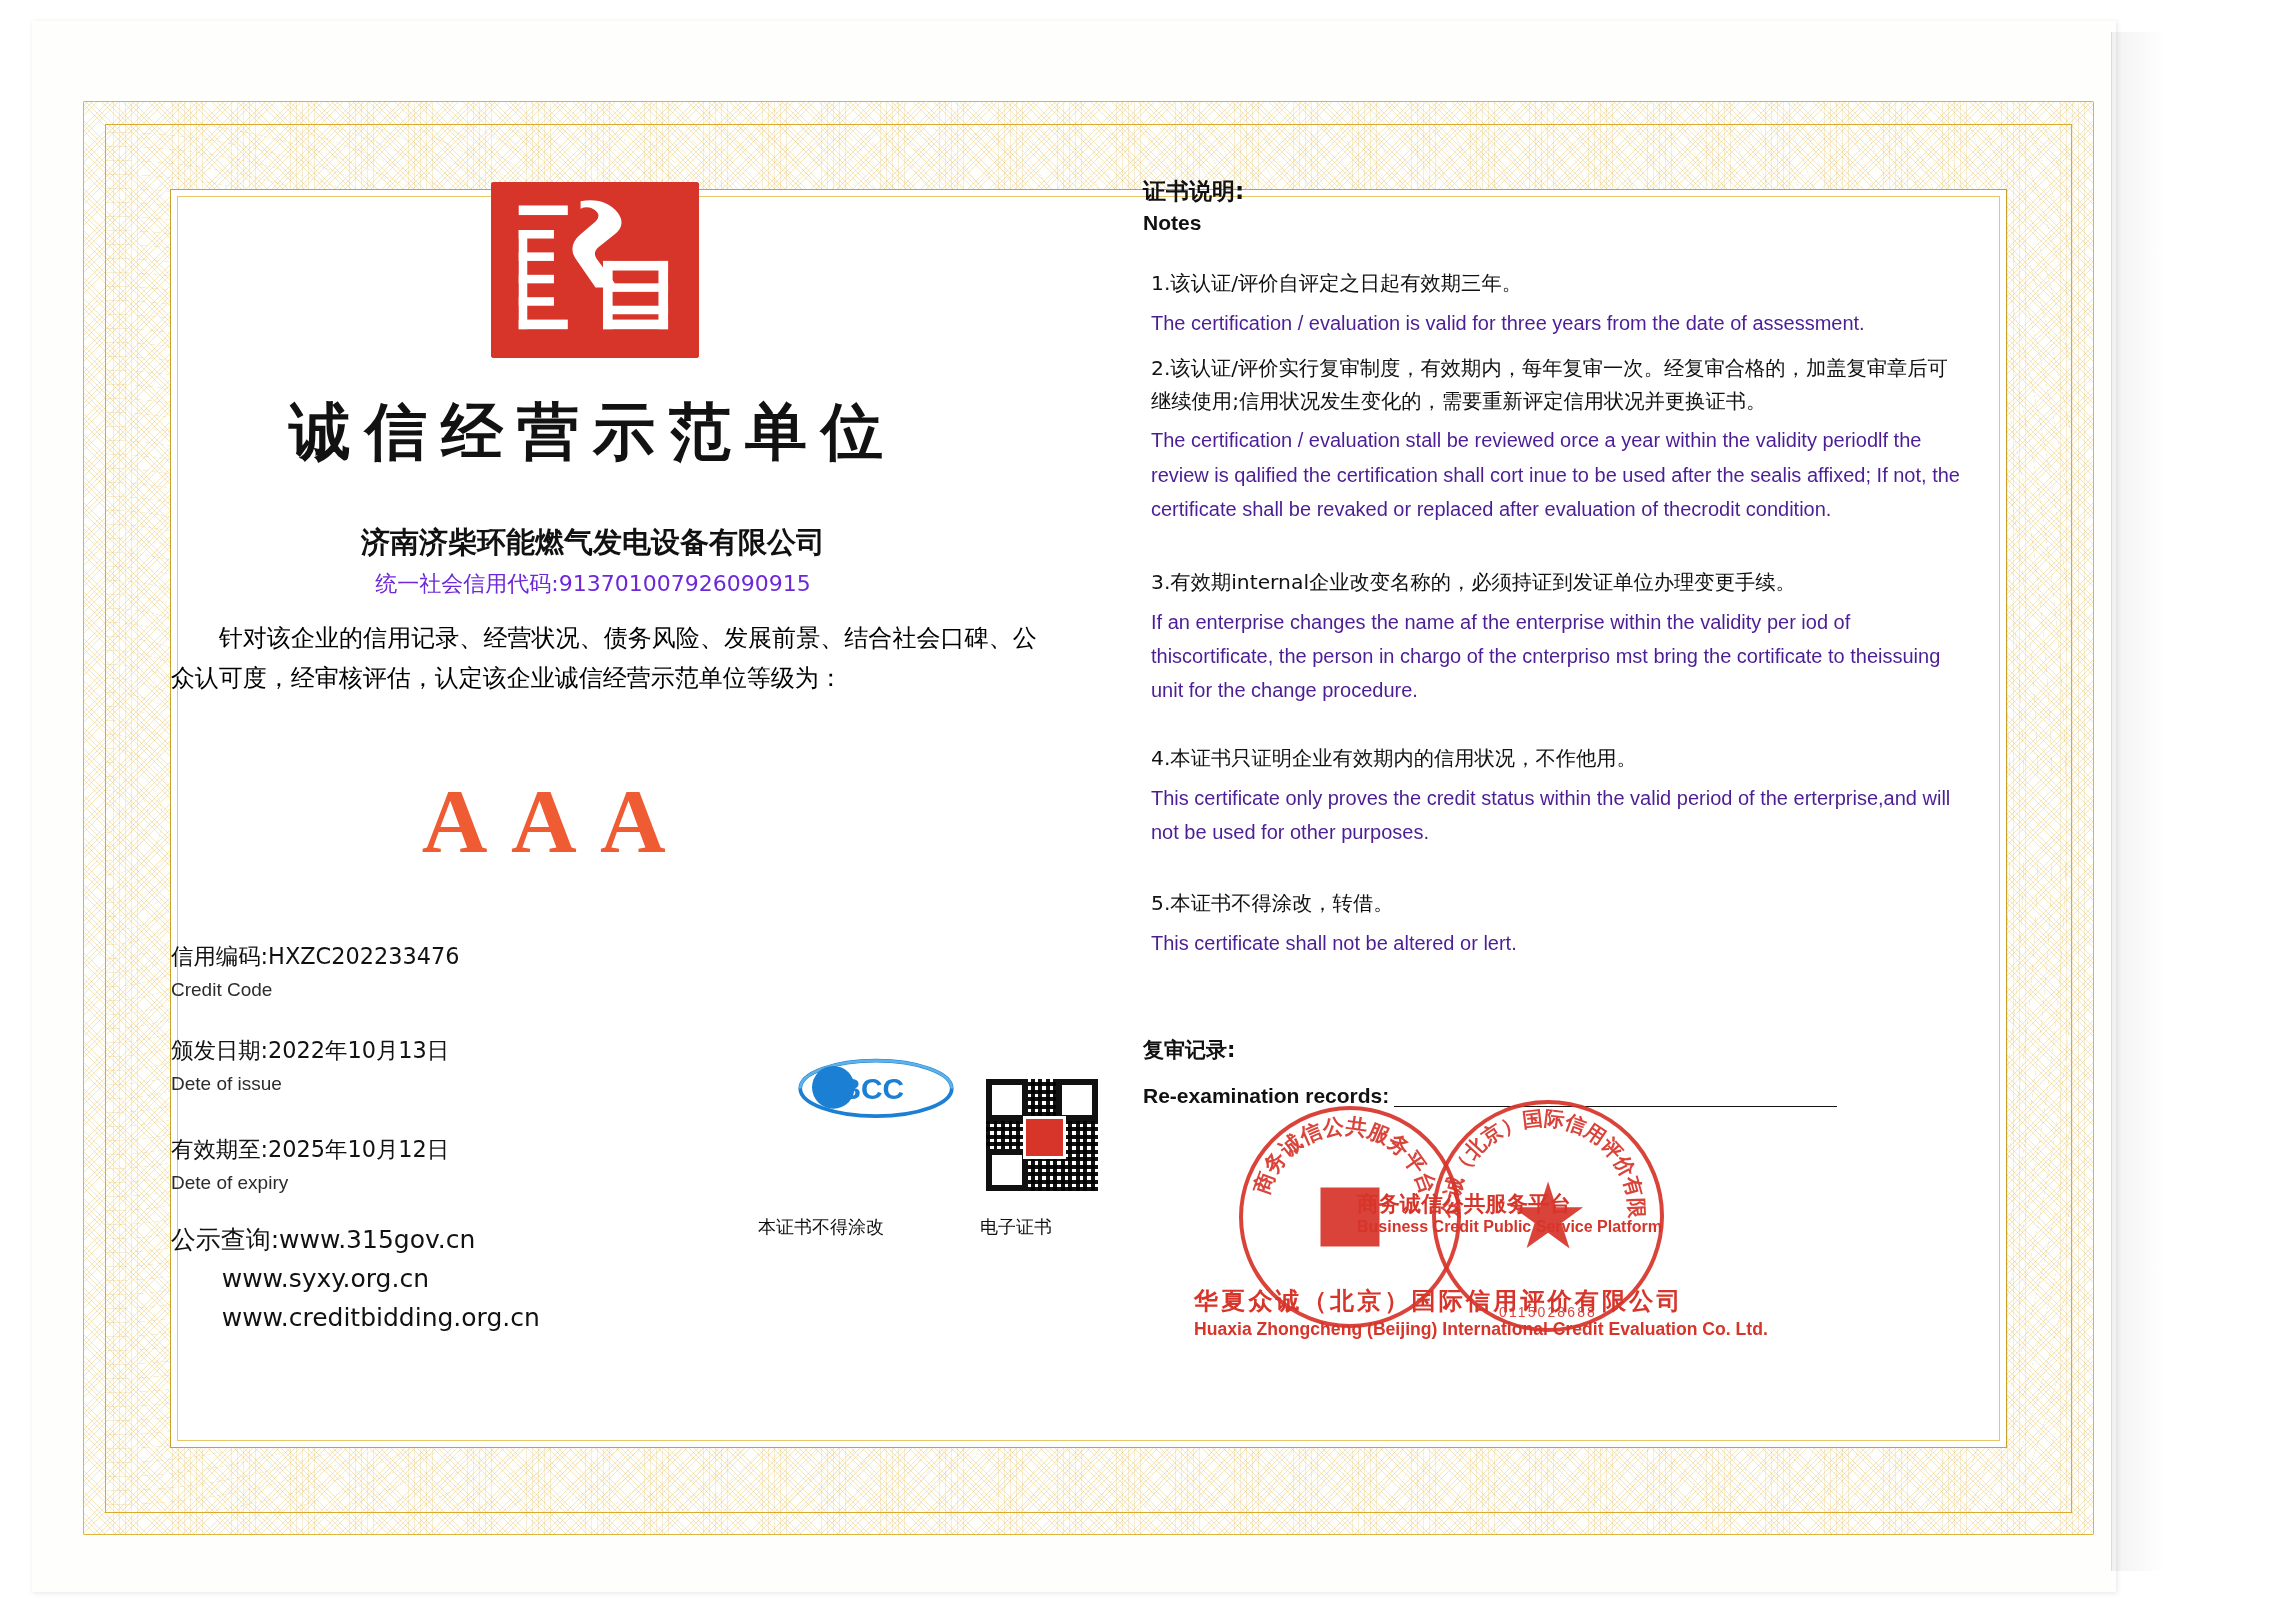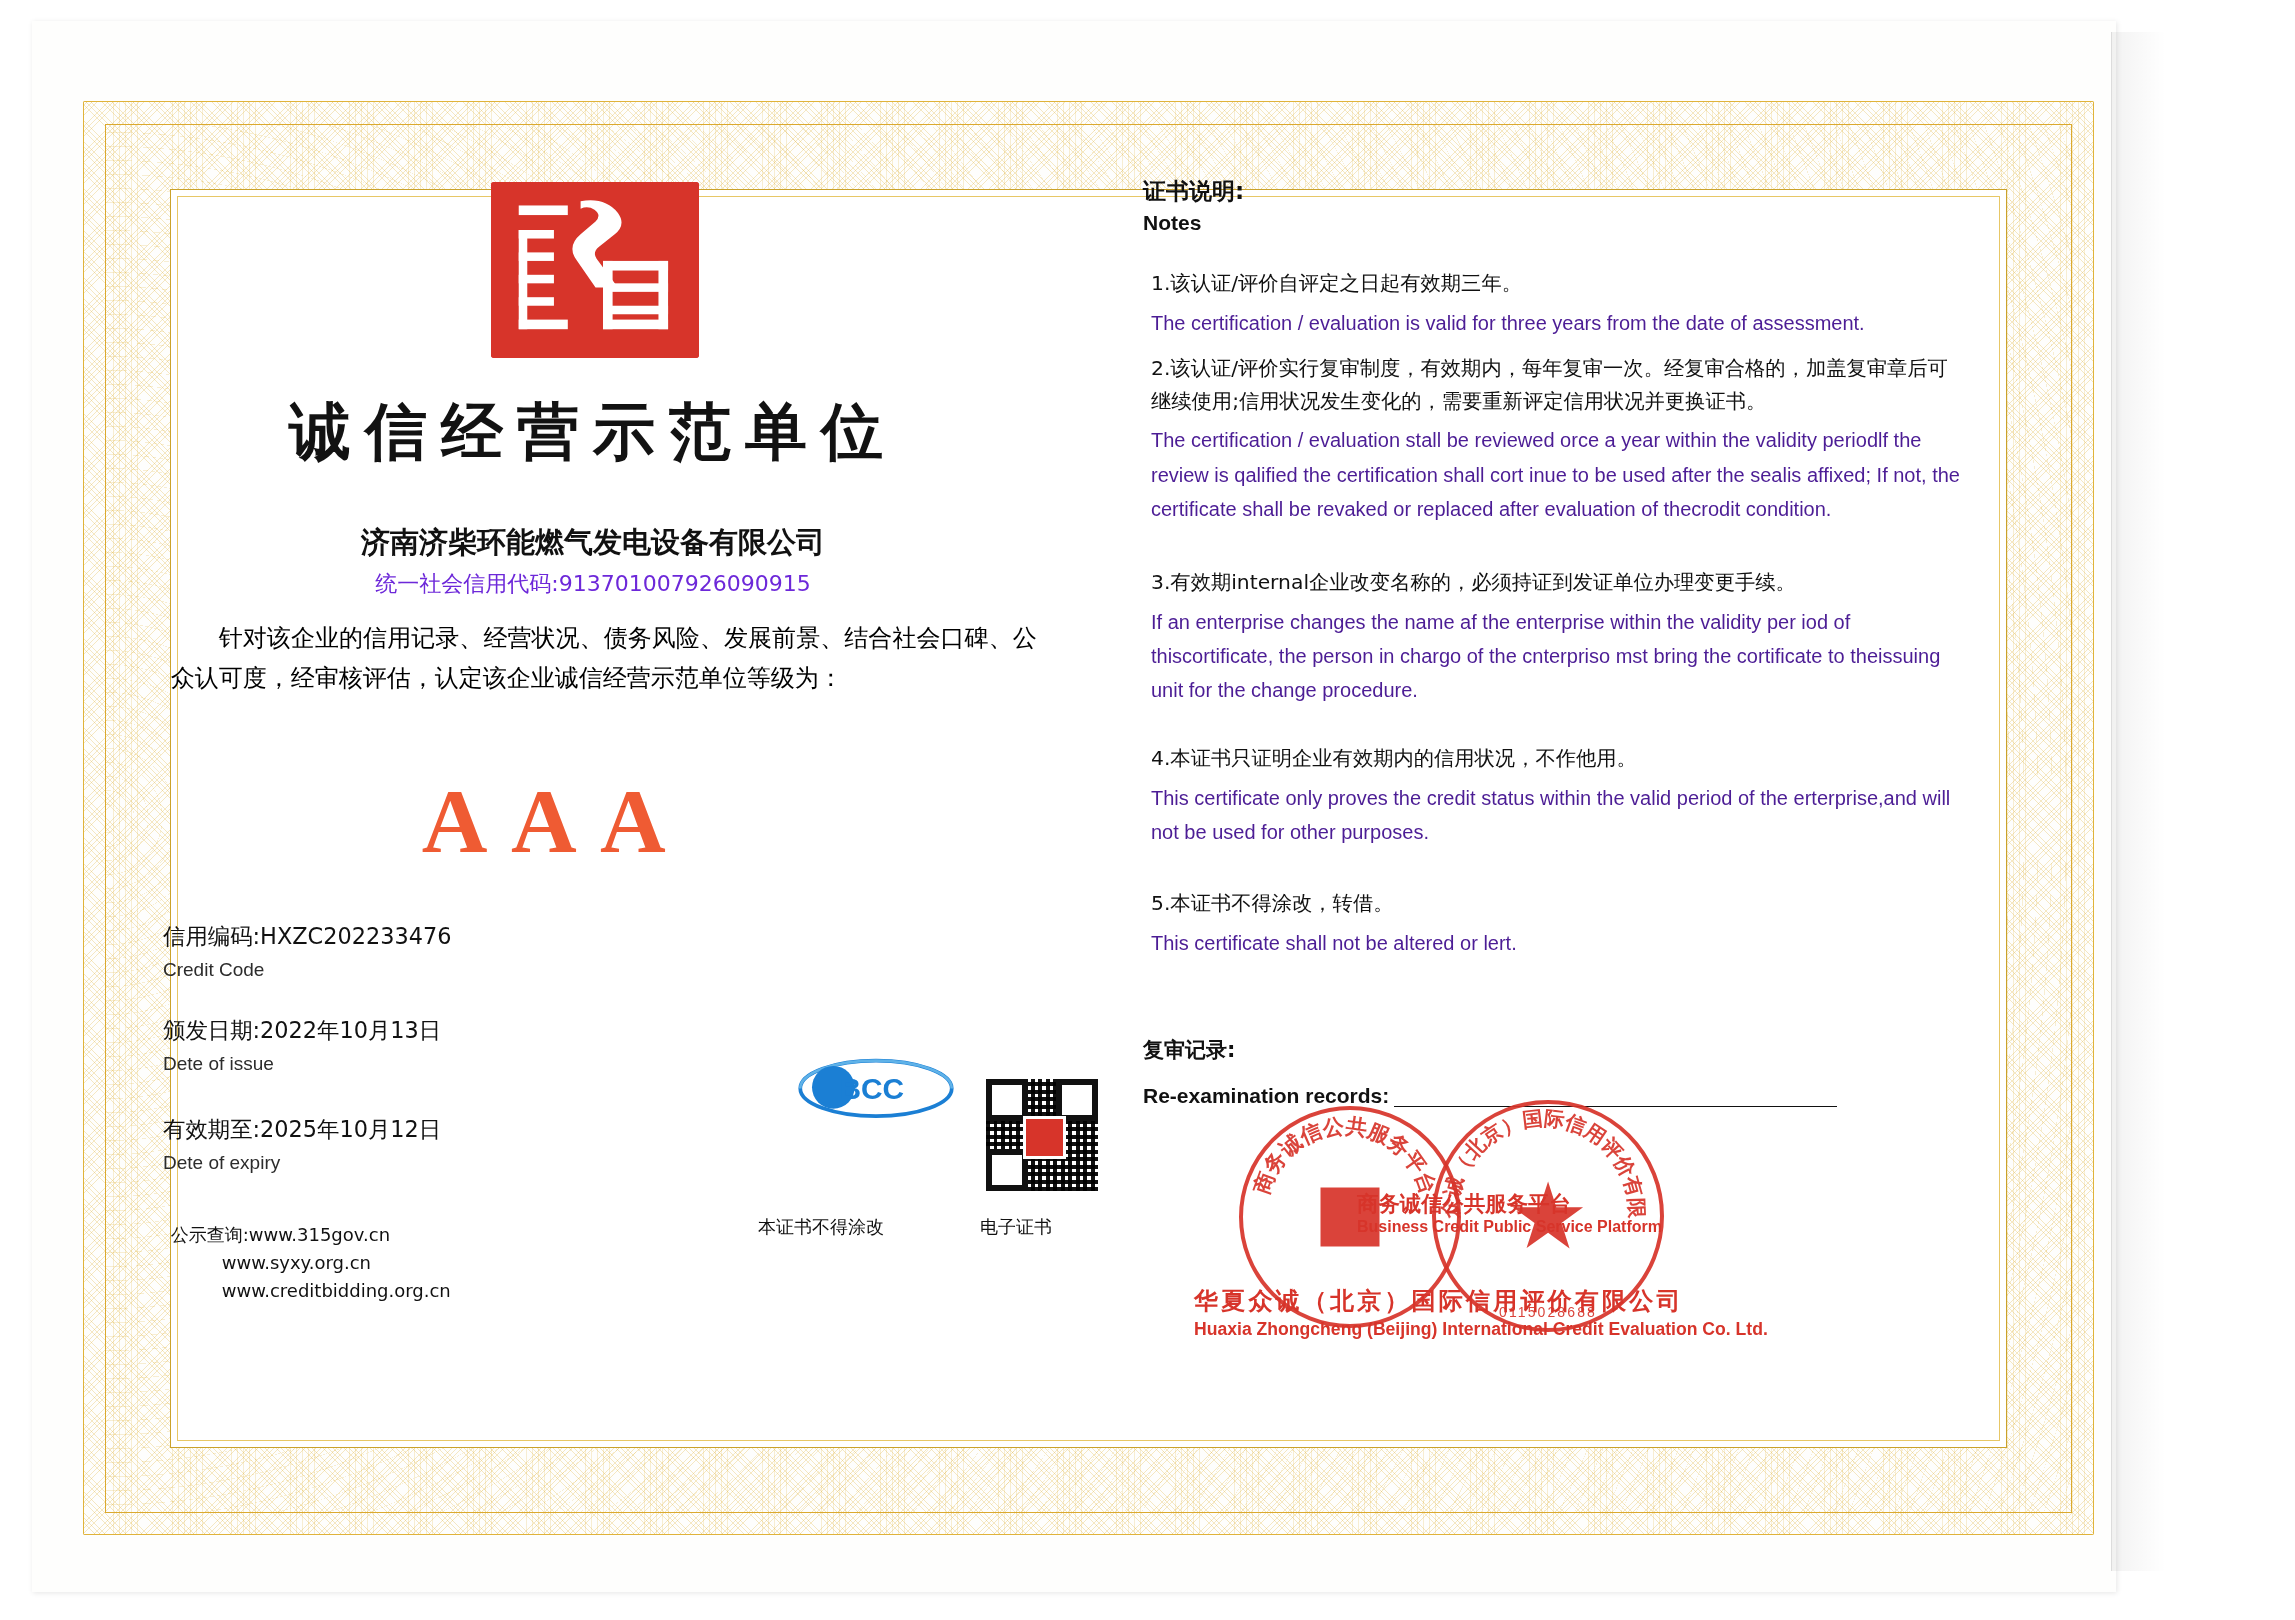--- a/index.html
+++ b/index.html
@@ -186,41 +186,42 @@
     text-align: center;
     font-size: 91px;
     font-weight: 700;
     letter-spacing: 23.5px;
     color: #ef5b33;
     font-family: "Liberation Serif", serif;
   }
 
   .field {
     position: absolute;
-    left: 3px;
+    left: 11px;
     width: 855px;
+    margin-top: 20px;
   }
   .field .f-cn {
     font-size: 22.4px;
     color: #111;
     font-family: "DejaVu Sans", "Liberation Sans", sans-serif;
     white-space: nowrap;
   }
   .field .f-en {
     font-size: 19px;
     color: #2c2c2c;
     margin-top: 6.4px;
   }
 
   .links {
     position: absolute;
     left: 10.7px;
     top: 1045px;
     width: 855px;
-    font-size: 18px;
+    font-size: 25px;
     line-height: 1.55;
     color: #111;
     font-family: "DejaVu Sans", "Liberation Sans", sans-serif;
   }
   .links .l2 { margin-left: 51px; display: block; }
 
   
   .bcc {
     position: absolute;
     left: 636px;

